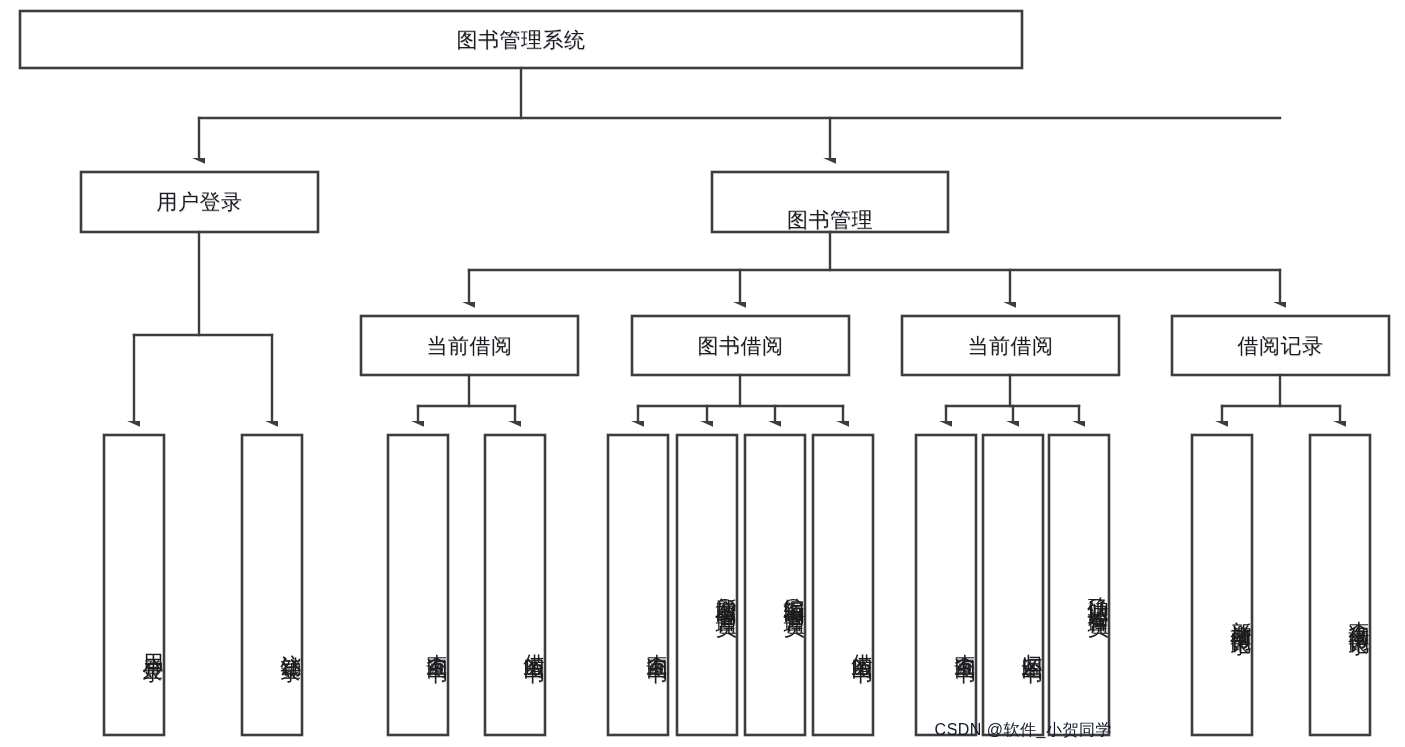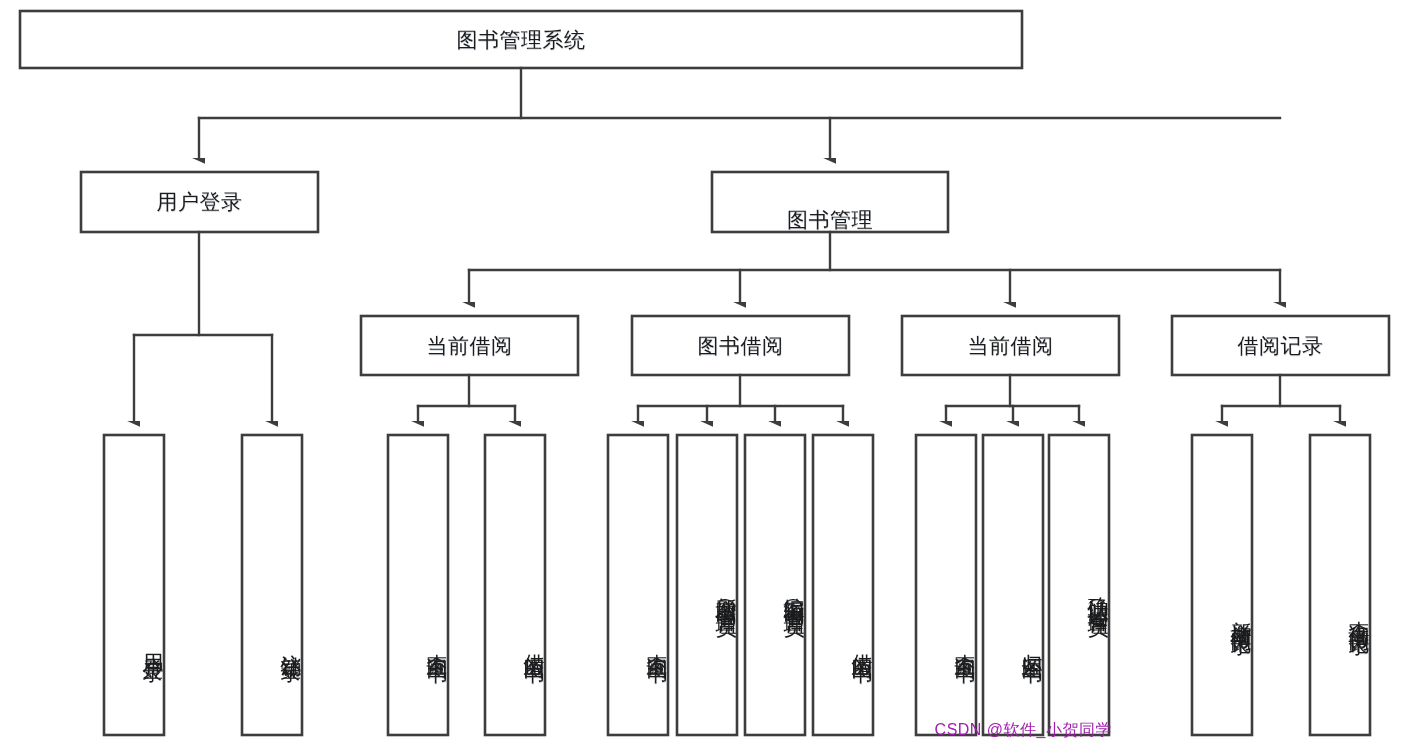--- a/index.html
+++ b/index.html
@@ -66,21 +66,21 @@
     letter-spacing: 3px;
     line-height: 1;
     text-shadow: 0.5px 0.5px 0 rgba(120,140,170,0.30);
     pointer-events: none;
   }
   .watermark {
     position: absolute;
     right: 8px;
     bottom: 6px;
     font-size: 16px;
-    color: #a21caf;
+    color: #0f172a;
     letter-spacing: 0.5px;
     white-space: nowrap;
   }
 </style>
 </head>
 <body>
 
 <div id="diagram-root">
 
   <svg class="flow" viewBox="0 0 1405 747">

